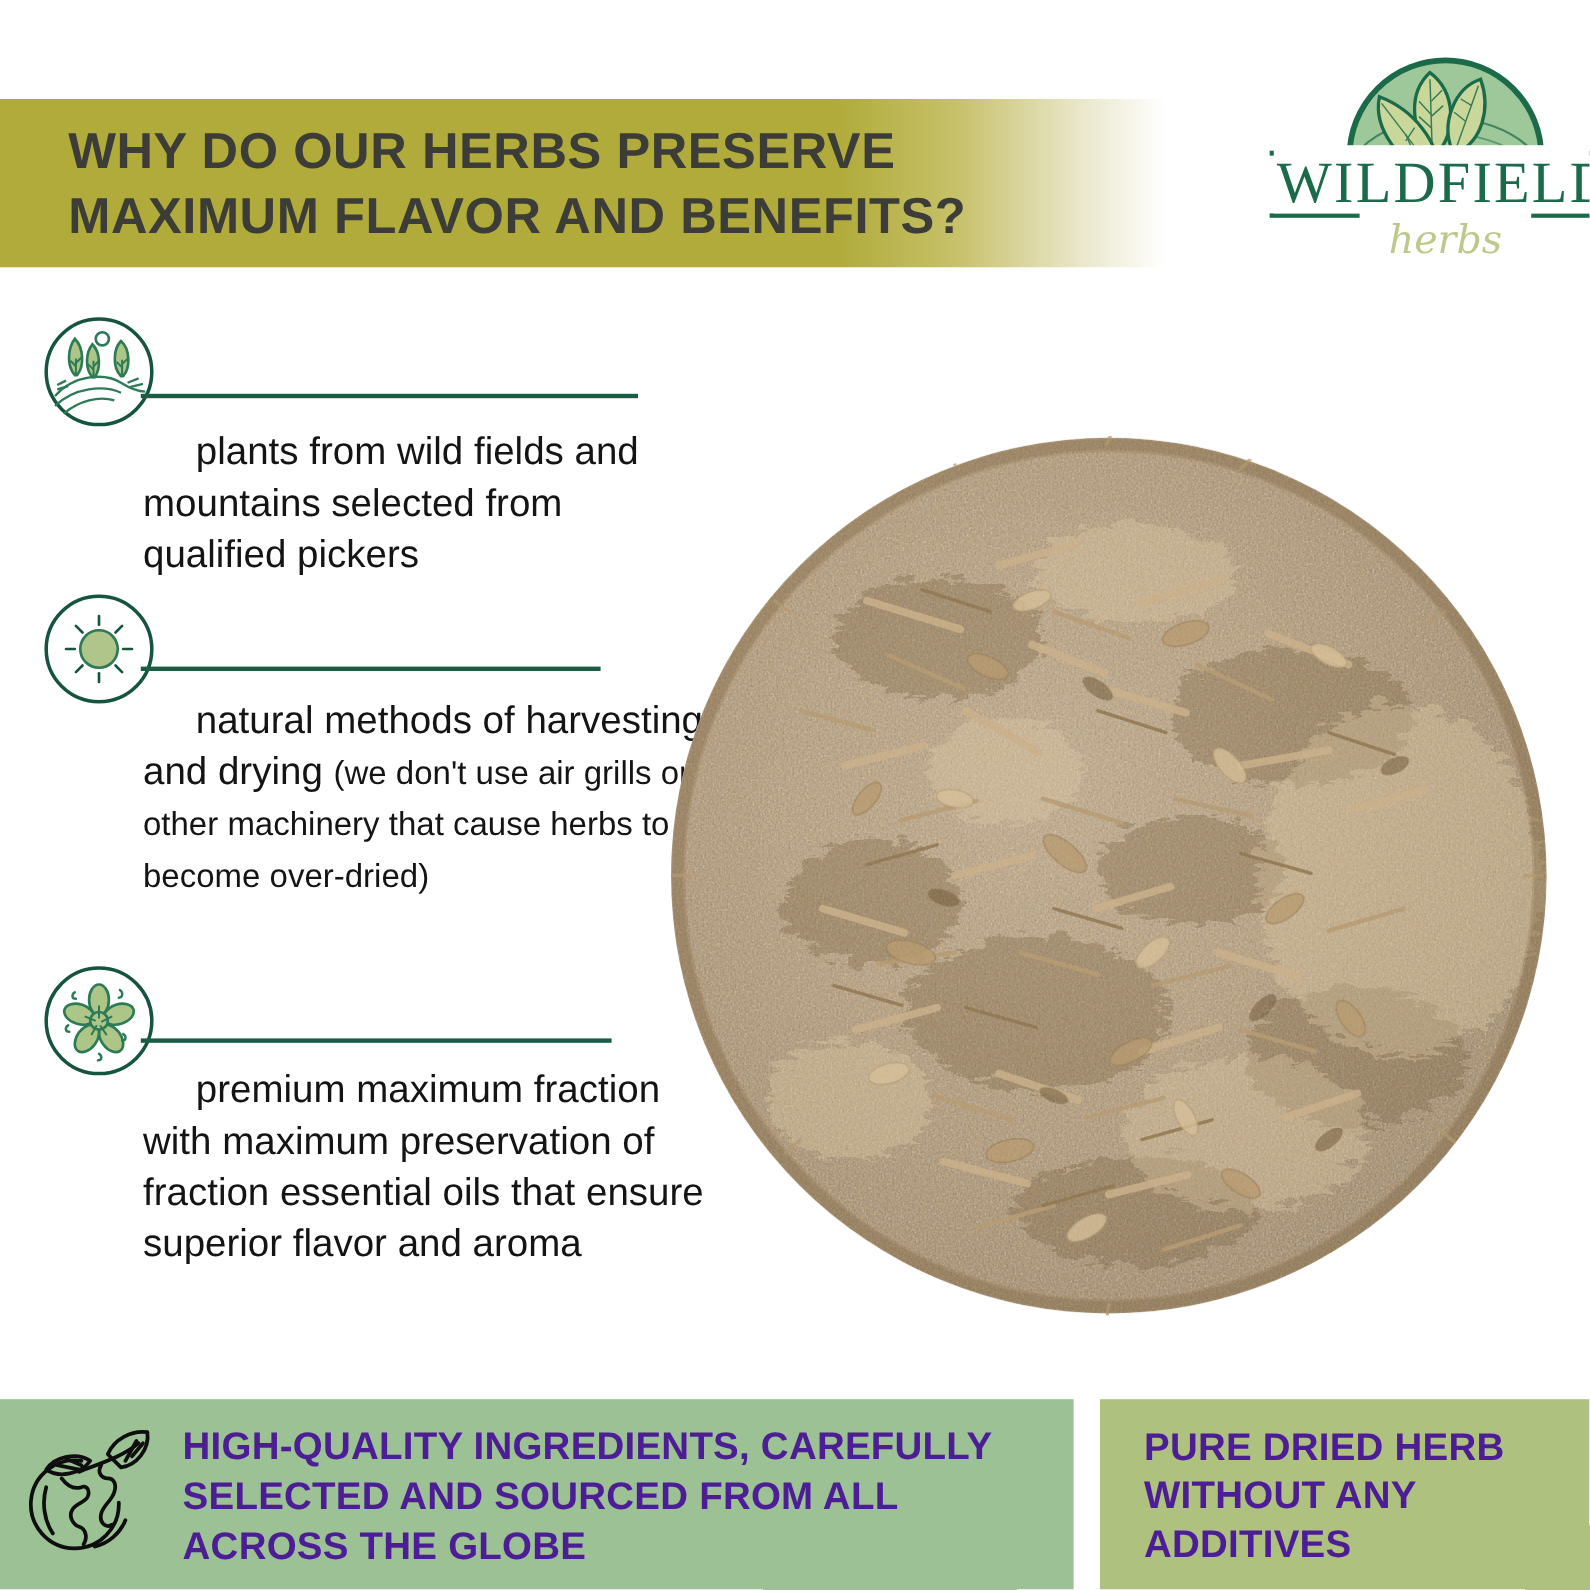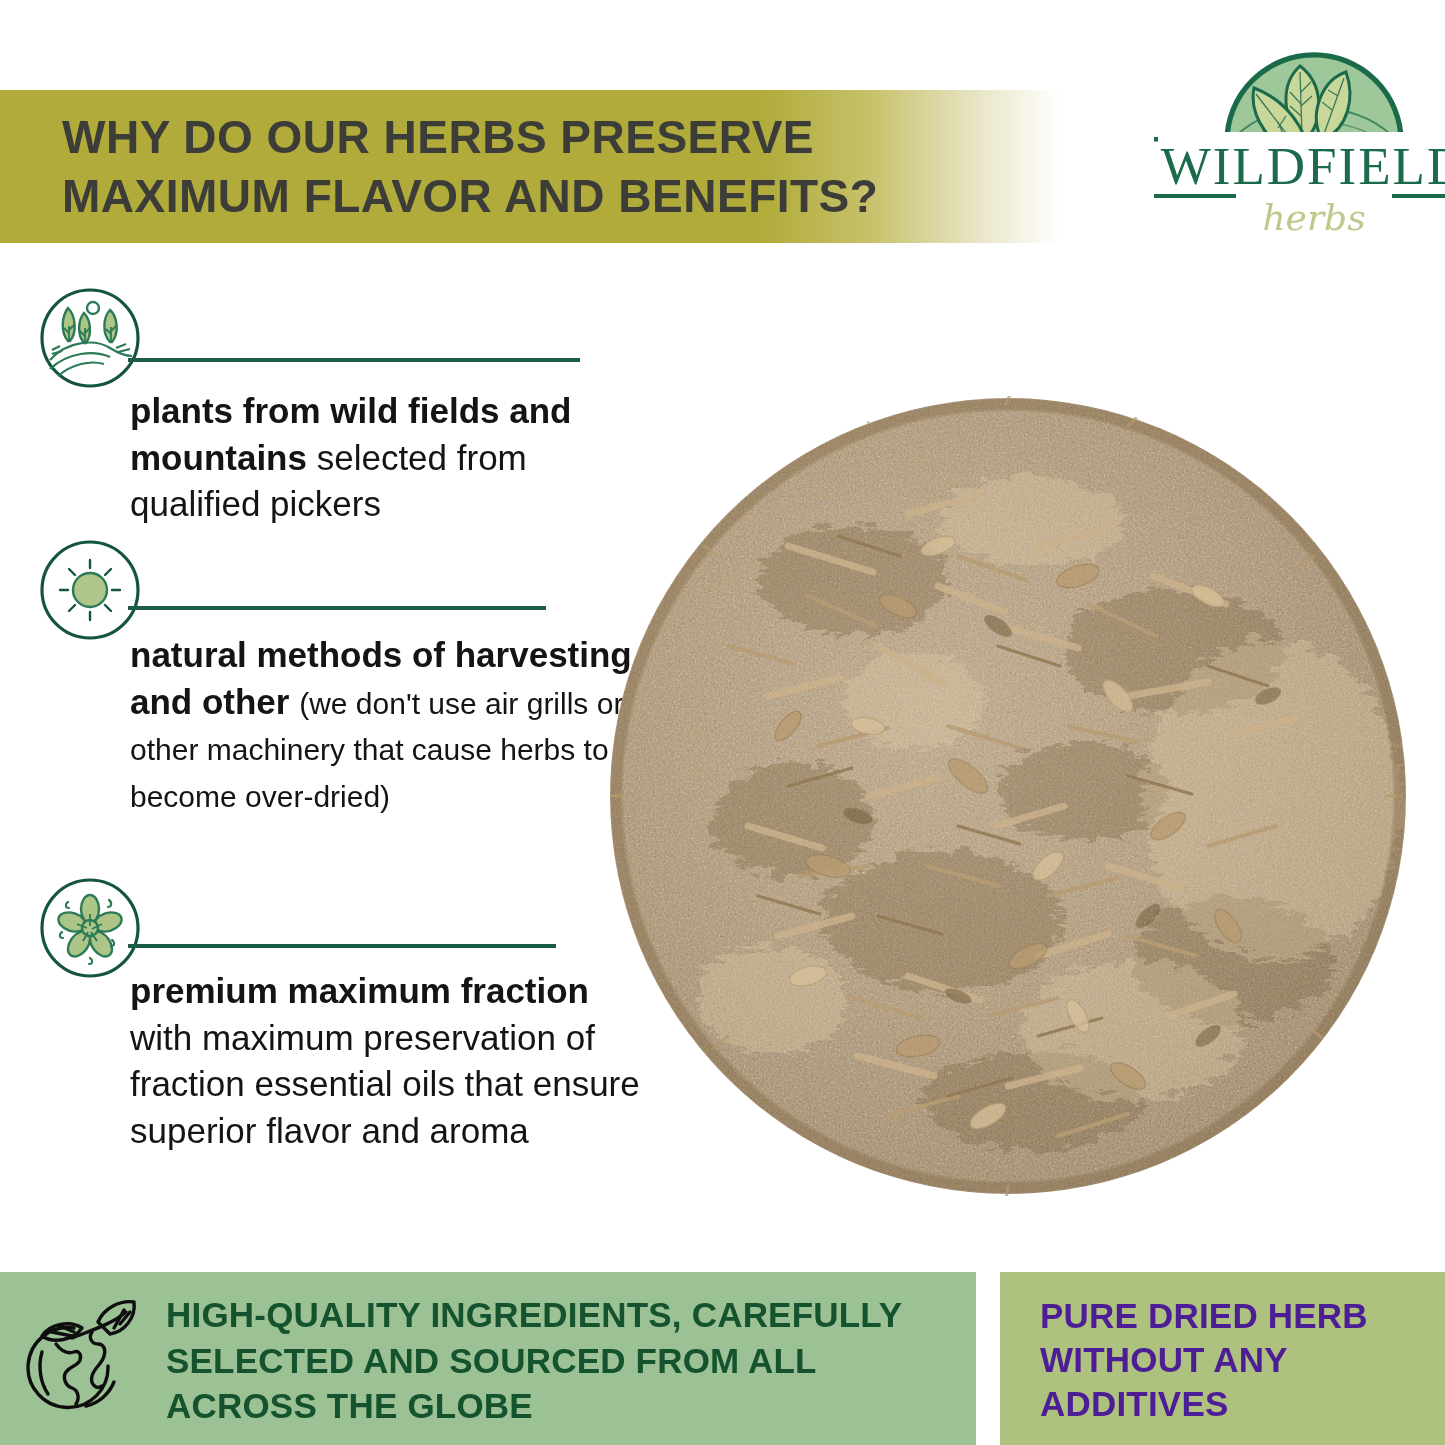--- a/index.html
+++ b/index.html
@@ -38,21 +38,21 @@
   .feat-rule {
     position:absolute; height:4px; background:#1b5c44;
     left:128px;
   }
   .feat-text {
     position:absolute; left:130px;
     font-size:35px; line-height:1.33; color:#141414;
     font-family:"Liberation Sans", sans-serif;
     width:520px;
   }
-  .feat-text b { font-weight:bold; }
+  .feat-text b { font-weight:normal;margin-left:48px; }
   .feat-text .sm { font-size:30px; line-height:1.18; }
 
   
   #herb-photo {
     position:absolute; left:608px; top:396px; width:800px; height:800px;
     border-radius:50%;
     overflow:hidden;
   }
   #herb-photo svg { display:block; width:800px; height:800px; }
 
@@ -62,21 +62,21 @@
     background:#9cc195;
   }
   #banner-right {
     position:absolute; left:1000px; top:1272px; width:445px; height:173px;
     background:#aec17f;
   }
   #globe-icon { position:absolute; left:26px; top:1294px; width:118px; height:128px; }
   #globe-icon svg { display:block; width:118px; height:128px; }
   #banner-left-text {
     position:absolute; left:166px; top:1292px; width:790px;
-    font-size:35px; font-weight:bold; line-height:1.30; color:#14532d;
+    font-size:35px; font-weight:bold; line-height:1.30; color:#4c1d95;
     text-transform:uppercase; letter-spacing:0.2px;
   }
   #banner-right-text {
     position:absolute; left:1040px; top:1294px; width:390px;
     font-size:35px; font-weight:bold; line-height:1.26; color:#4c1d95;
     text-transform:uppercase; letter-spacing:0.2px;
   }
 </style>
 </head>
 <body>
@@ -175,21 +175,21 @@
           <path d="M 74 52 L 82 52"></path>
         <path d="M 31 31 L 37 37"></path>
           <path d="M 67 67 L 73 73"></path>
         <path d="M 73 31 L 67 37"></path>
           <path d="M 37 67 L 31 73"></path>
       </g>
     </svg>
   </div>
   <div class="feat-rule" style="top:606px; width:418px;"></div>
   <div class="feat-text" style="top:632px;">
-    <b>natural methods of harvesting and other</b><span>  </span><span class="sm">(we don't use air grills or other machinery that cause herbs to become over-dried)</span>
+    <b>natural methods of harvesting and drying</b><span>  </span><span class="sm">(we don't use air grills or other machinery that cause herbs to become over-dried)</span>
   </div>
 </div>
 
 <div class="feature">
   <div class="feat-icon" style="top:876px;">
     <svg viewBox="0 0 105 105" xmlns="http://www.w3.org/2000/svg">
       <circle cx="52" cy="52" r="48" fill="#ffffff" stroke="#15543e" stroke-width="3.2"></circle>
       <g fill="#adc587" stroke="#2c7a56" stroke-width="2.4">
         <ellipse cx="52" cy="33" rx="9" ry="14"></ellipse>
         <ellipse cx="70" cy="46" rx="9" ry="14" transform="rotate(72 70 46)"></ellipse>

